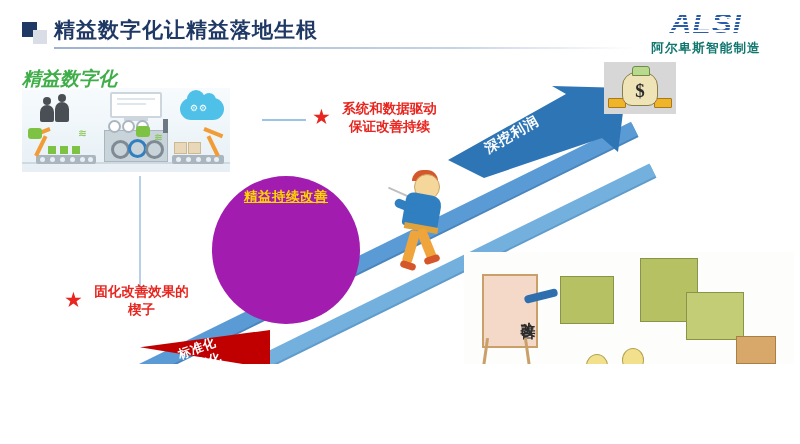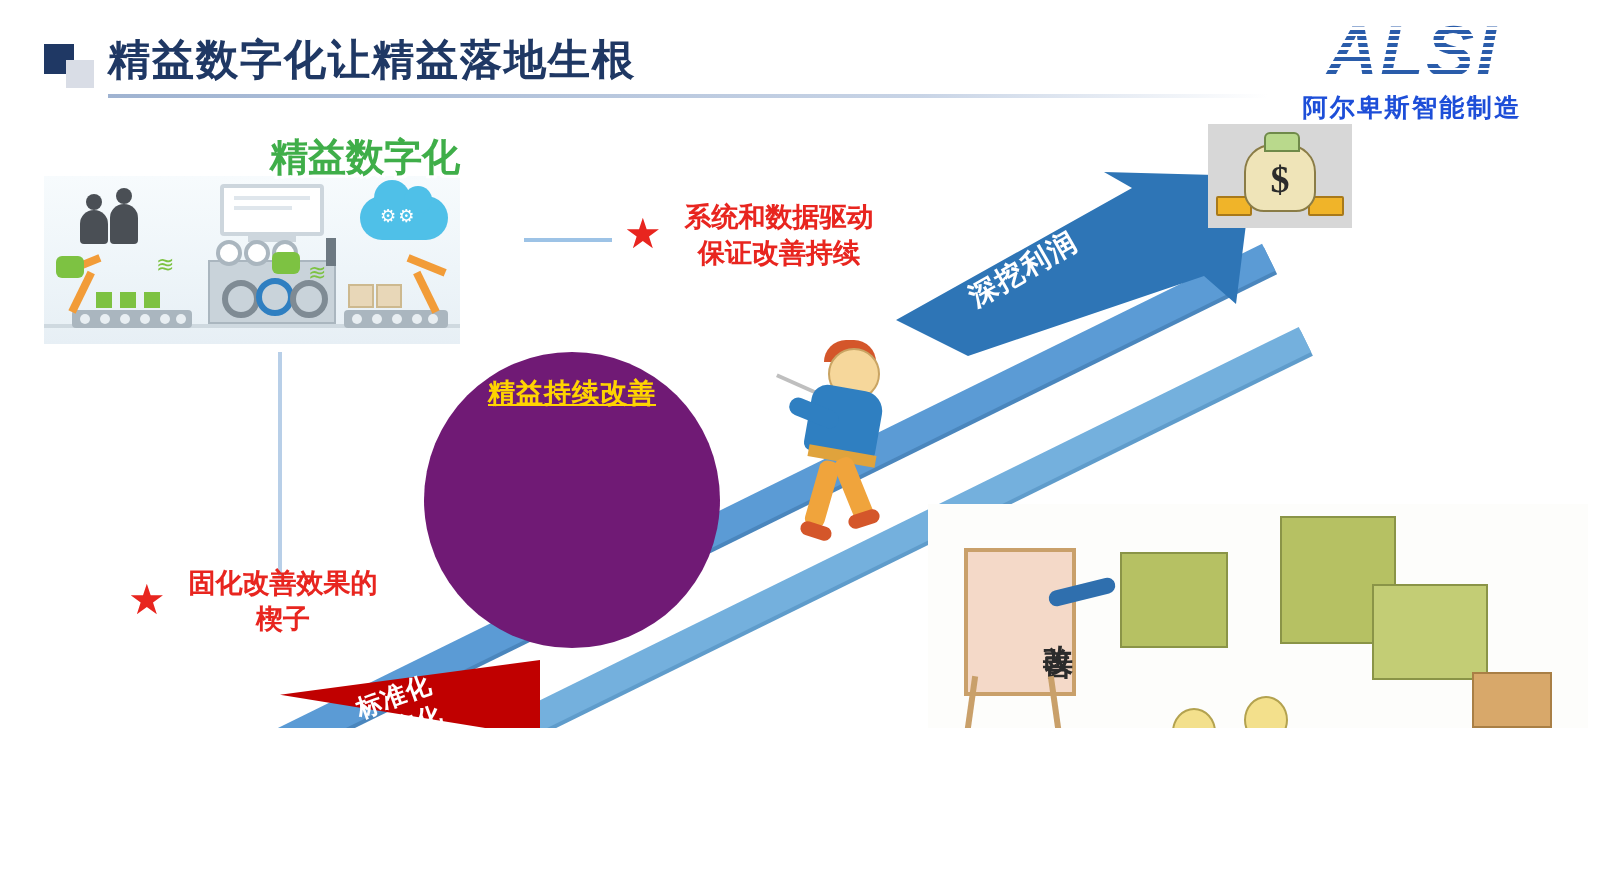--- a/index.html
+++ b/index.html
@@ -18,25 +18,25 @@
   .hdr-title{
     position:absolute;left:54px;top:16px;
     font-size:21px;font-weight:bold;color:#1f3864;
     letter-spacing:1px;white-space:nowrap;
   }
   .hdr-rule{position:absolute;left:54px;top:47px;width:580px;height:2px;
     background:linear-gradient(to right,#9fb3d1 0%,#c8d4e6 70%,#ffffff 100%);}
 
   
   .logo{position:absolute;right:14px;top:8px;width:160px;text-align:center;}
-  .logo-mark{font-size:36px;font-weight:bold;font-style:italic;color:#2a5caa;
+  .logo-mark{font-size:30px;font-weight:bold;font-style:italic;color:#2a5caa;
     letter-spacing:1px;line-height:1;
     background:repeating-linear-gradient(to bottom,#2a5caa 0px,#2a5caa 2px,#ffffff 2px,#ffffff 3.4px);
     -webkit-background-clip:text;background-clip:text;color:transparent;}
-  .logo-sub{font-size:12.5px;font-weight:bold;color:#1d4ed8;letter-spacing:1.2px;margin-top:2px;}
+  .logo-sub{font-size:12.5px;font-weight:bold;color:#0f766e;letter-spacing:1.2px;margin-top:2px;}
 
   
   .iot{position:absolute;left:22px;top:88px;width:208px;height:84px;
     background:linear-gradient(to bottom,#f7fbfd 0%,#eef5f9 55%,#e7eff5 100%);}
   .iot-ground{position:absolute;left:0;bottom:8px;width:100%;height:2px;background:#cfd9e0;}
   .iot-people{position:absolute;left:18px;top:8px;width:34px;height:26px;}
   .iot-people .h{position:absolute;bottom:0;width:14px;height:17px;background:#4a4f55;
     border-radius:7px 7px 2px 2px;}
   .iot-people .h:before{content:"";position:absolute;left:3px;top:-8px;width:8px;height:8px;
     border-radius:50%;background:#4a4f55;}
@@ -74,23 +74,23 @@
   .box.x1{left:152px;bottom:18px;}
   .box.x2{left:166px;bottom:18px;}
   .crate{position:absolute;width:8px;height:8px;background:#7dc242;bottom:18px;}
   .crate.c1{left:26px;} .crate.c2{left:38px;} .crate.c3{left:50px;}
   .wifi{position:absolute;color:#7dc242;font-size:11px;line-height:1;}
   .wifi.w1{left:56px;top:40px;} .wifi.w2{left:132px;top:44px;}
   .bubble{position:absolute;width:14px;height:11px;border-radius:3px;background:#7dc242;}
   .bubble.u1{left:6px;top:40px;} .bubble.u2{left:114px;top:38px;}
   .node{position:absolute;width:9px;height:9px;border-radius:50%;border:2px solid #aab6bf;background:#fff;}
   .node.n1{left:86px;top:32px;} .node.n2{left:100px;top:32px;} .node.n3{left:114px;top:32px;}
-  .iot-title{position:absolute;left:0;top:-22px;width:208px;text-align:right;
+  .iot-title{position:absolute;left:0;top:-22px;width:208px;text-align:left;
     font-size:19px;font-weight:bold;color:#3fae49;
-    text-shadow:-1.5px -1.5px 0 #fff,1.5px -1.5px 0 #fff,-1.5px 1.5px 0 #fff,1.5px 1.5px 0 #fff;}
+    text-shadow:-1.5px -1.5px 0 #fff,1.5px -1.5px 0 #fff,-1.5px 1.5px 0 #fff,1.5px 1.5px 0 #fff;font-style:italic;}
 
   
   .lead-h{position:absolute;left:262px;top:119px;width:44px;height:2px;background:#9dc3e6;}
   .lead-v{position:absolute;left:139px;top:176px;width:2px;height:112px;background:#b8cfe8;}
 
   
   .slope{position:absolute;transform-origin:left center;}
   .slope-dark{left:96px;top:386px;width:600px;height:15px;background:#5b9bd5;
     transform:rotate(-26.2deg);box-shadow:0 2px 0 #4a86bd;}
   .slope-light{left:150px;top:410px;width:560px;height:14px;background:#74b0dd;
@@ -118,21 +118,21 @@
   .money .bag:before{content:"";position:absolute;left:9px;top:-7px;width:16px;height:8px;
     background:#b9d98c;border:1.5px solid #6f8a4a;border-radius:3px 3px 0 0;}
   .money .dollar{position:absolute;left:0;top:7px;width:100%;text-align:center;
     font-size:19px;font-weight:bold;color:#2b2b2b;font-family:"Liberation Serif",serif;}
   .money .gold{position:absolute;bottom:6px;width:16px;height:8px;background:#f0b429;
     border:1px solid #a8791a;border-radius:1px;}
   .money .gold.gl{left:4px;} .money .gold.gr{right:4px;}
 
   
   .pdca{position:absolute;left:212px;top:176px;width:148px;height:148px;border-radius:50%;
-    background:#701a75;}
+    background:#a21caf;}
   .pdca-cap{position:absolute;left:0;top:12px;width:100%;text-align:center;
     color:#ffd400;font-size:13.5px;font-weight:bold;letter-spacing:.5px;
     text-decoration:underline;}
   .pdca-l1,.pdca-l2{position:absolute;width:100%;text-align:center;color:#fff;
     font-weight:bold;font-size:37px;letter-spacing:14px;line-height:1;
     text-indent:14px;}
   .pdca-l1{top:42px;} .pdca-l2{top:88px;}
 
   
   .ann{position:absolute;color:#e8251f;}

